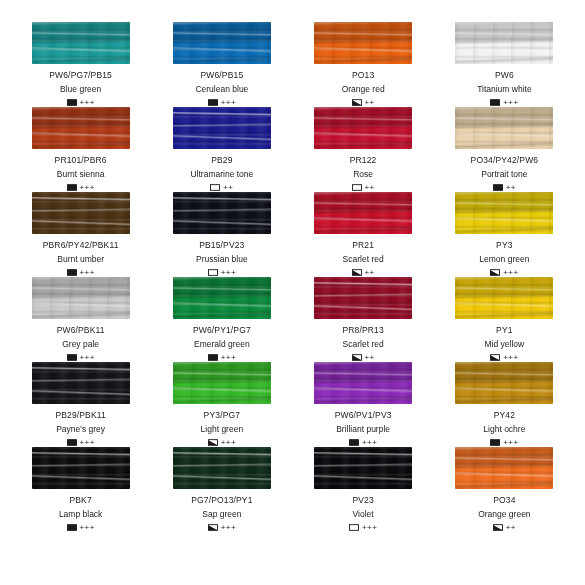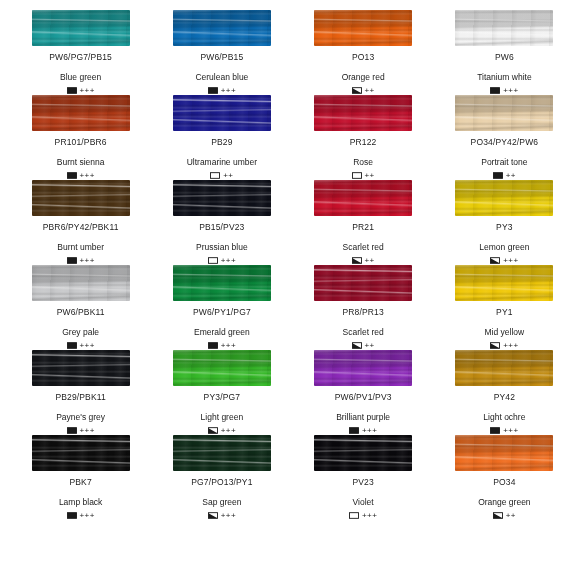--- a/index.html
+++ b/index.html
@@ -6,21 +6,21 @@
   html,body{margin:0;padding:0;}
   body{
     width:585px;height:585px;
     background:#ffffff;
     font-family:"Liberation Sans","DejaVu Sans",sans-serif;
     overflow:hidden;
   }
   #chart{
     width:585px;height:585px;
     box-sizing:border-box;
-    padding:10px 10px 10px 10px;
+    padding:22px 10px 10px 10px;
     display:grid;
     grid-template-columns:repeat(4,1fr);
     grid-template-rows:repeat(6,85px);
     background:#fff;
   }
   .cell{
     display:flex;
     flex-direction:column;
     align-items:center;
     justify-content:flex-start;
@@ -67,21 +67,21 @@
   }
   .meta{
     margin-top:6px;
     display:flex;flex-direction:column;align-items:center;
     line-height:1.25;
   }
   .code{
     font-size:8.5px;color:#1b1b1b;letter-spacing:.15px;white-space:nowrap;
   }
   .name{
-    font-size:8.5px;color:#1b1b1b;margin-top:10px;white-space:nowrap;
+    font-size:8.5px;color:#1b1b1b;margin-top:4px;white-space:nowrap;
   }
   .rating{
     margin-top:3px;
     display:flex;align-items:center;gap:3px;height:9px;
   }
   .op{width:10px;height:7px;display:block;}
   .stars{font-size:8px;color:#1b1b1b;letter-spacing:.4px;line-height:1;}
 </style>
 </head>
 <body>
@@ -174,21 +174,21 @@
       </div>
     </div>
     <div class="cell">
       <div class="swatch dark">
         <div class="base" style="background: rgb(26, 26, 140);"></div>
         <div class="tex"></div>
         <div class="hl"></div>
       </div>
       <div class="meta">
         <div class="code">PB29</div>
-        <div class="name">Ultramarine umber</div>
+        <div class="name">Ultramarine tone</div>
         <div class="rating">
           <svg viewBox="0 0 12 8" class="op">
             <rect x="0.6" y="0.6" width="10.8" height="6.8" stroke="#1b1b1b" stroke-width="1.1" fill="#ffffff"></rect>
           </svg>
           <span class="stars">++</span>
         </div>
       </div>
     </div>
     <div class="cell">
       <div class="swatch ">

